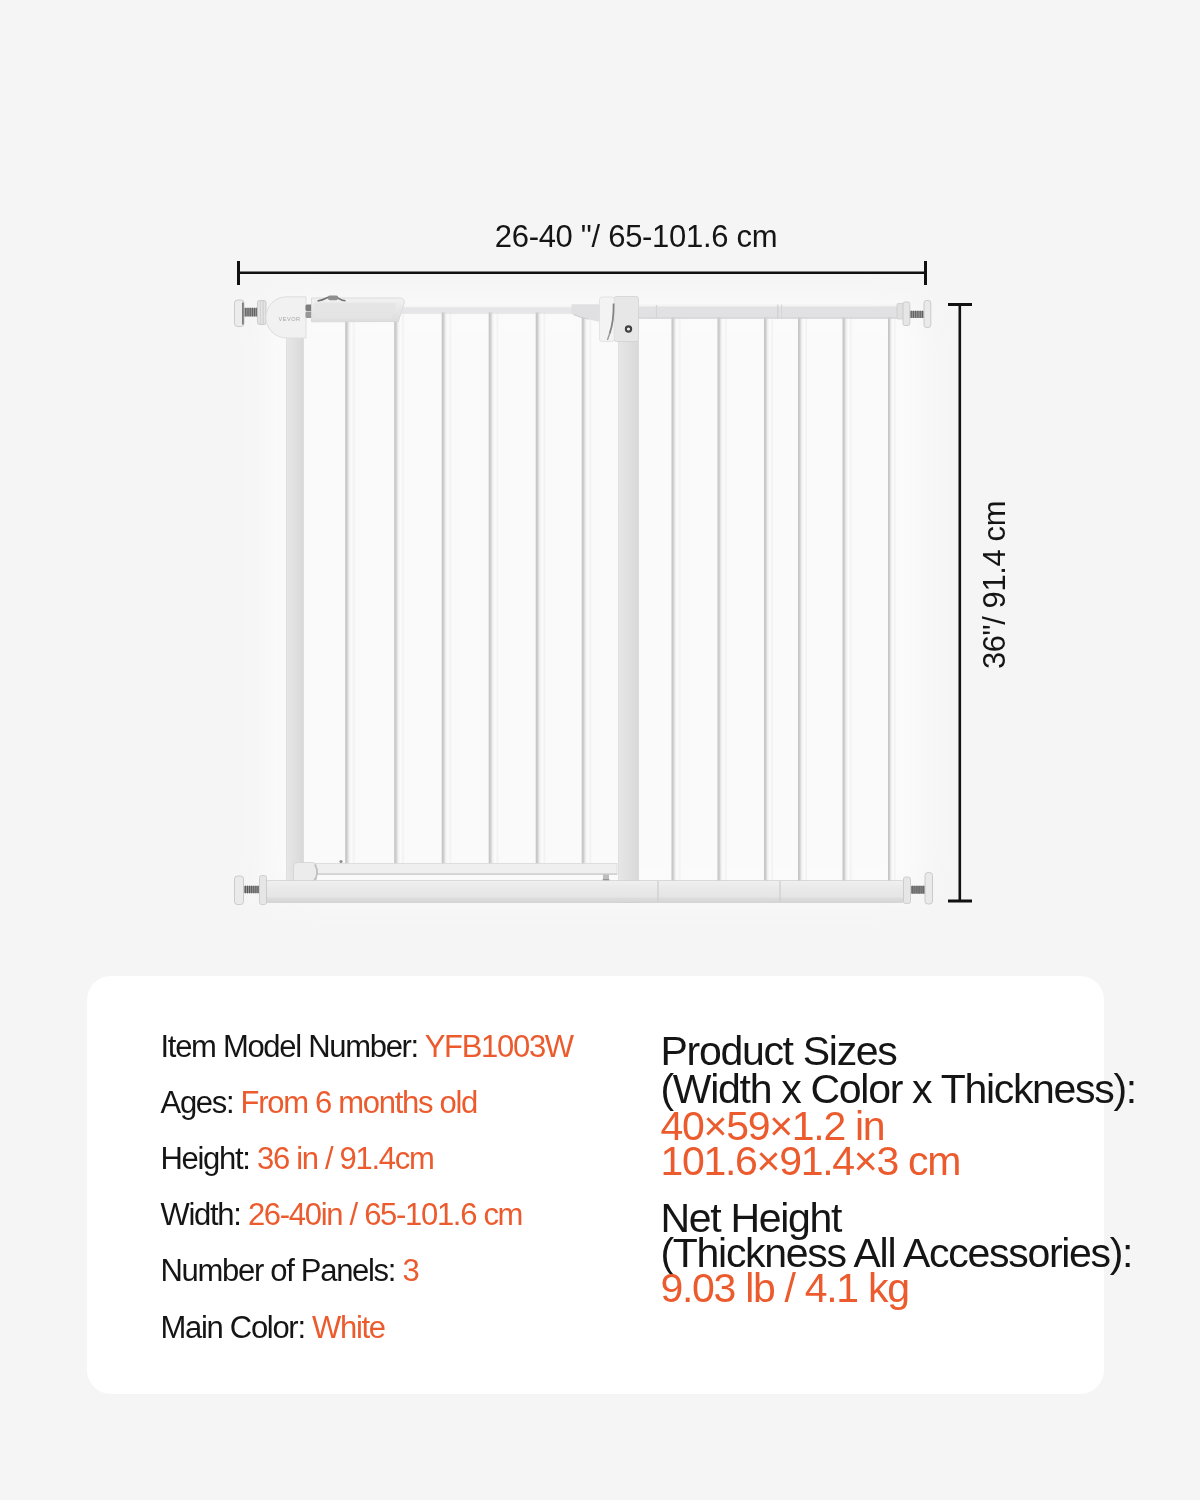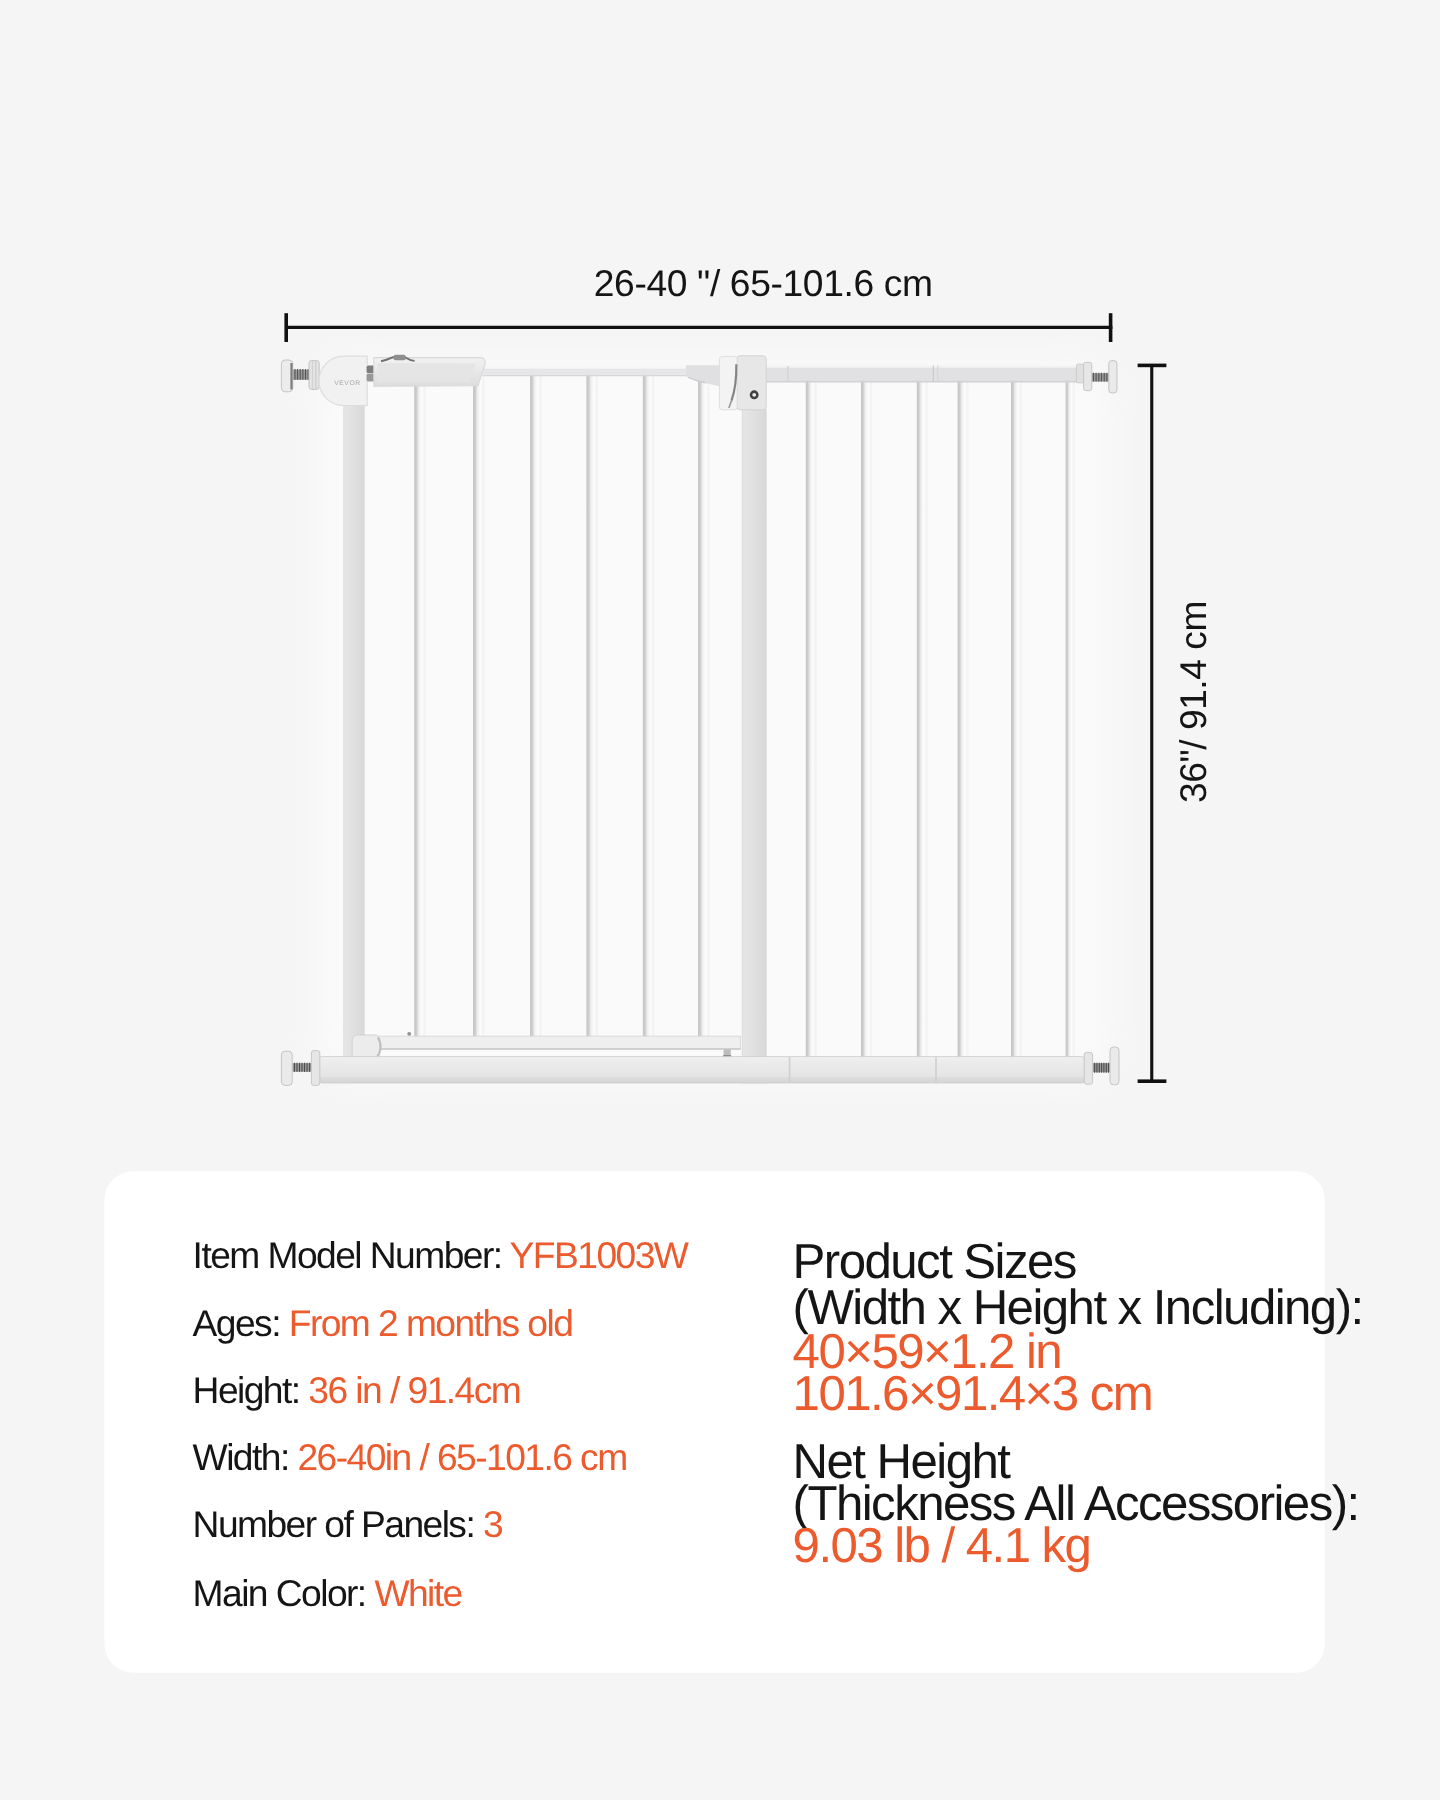--- a/index.html
+++ b/index.html
@@ -191,25 +191,25 @@
 
   <path d="M317.5,301 q5,-1 8.5,-2.8 q3.3,-1.7 7.5,-1.3 q3.8,0.4 6,1.9 q2.5,1.7 6,1.9" fill="none" stroke="#707070" stroke-width="1.6"></path>
   <rect x="327.8" y="295.6" width="10.5" height="4.6" rx="2.1" fill="#8f8f8f"></rect>
 </svg>
 
 <div id="toplabel" class="abs">26-40 "/ 65-101.6 cm</div>
 <div id="vlabel" class="abs">36"/ 91.4 cm</div>
 <div id="card" class="abs"></div>
 
 <div class="abs lrow blk" style="top:1028.5px">Item Model Number: <span class="org">YFB1003W</span></div>
-<div class="abs lrow blk" style="top:1084.8px">Ages: <span class="org">From 2 months old</span></div>
+<div class="abs lrow blk" style="top:1084.8px">Ages: <span class="org">From 6 months old</span></div>
 <div class="abs lrow blk" style="top:1141px">Height: <span class="org">36 in / 91.4cm</span></div>
 <div class="abs lrow blk" style="top:1197.2px">Width: <span class="org">26-40in / 65-101.6 cm</span></div>
 <div class="abs lrow blk" style="top:1253.4px">Number of Panels: <span class="org">3</span></div>
 <div class="abs lrow blk" style="top:1309.6px">Main Color: <span class="org">White</span></div>
 
 <div class="abs rrow blk" style="top:1028.3px">Product Sizes</div>
-<div class="abs rrow blk" style="top:1065.5px">(Width x Height x Including):</div>
+<div class="abs rrow blk" style="top:1065.5px">(Width x Color x Thickness):</div>
 <div class="abs rrow org" style="top:1102.7px">40×59×1.2 in</div>
 <div class="abs rrow org" style="top:1137.9px">101.6×91.4×3 cm</div>
 <div class="abs rrow blk" style="top:1194.7px">Net Height</div>
 <div class="abs rrow blk" style="top:1230px">(Thickness All Accessories):</div>
 <div class="abs rrow org" style="top:1265.2px">9.03 lb / 4.1 kg</div>
 
 </body></html>

